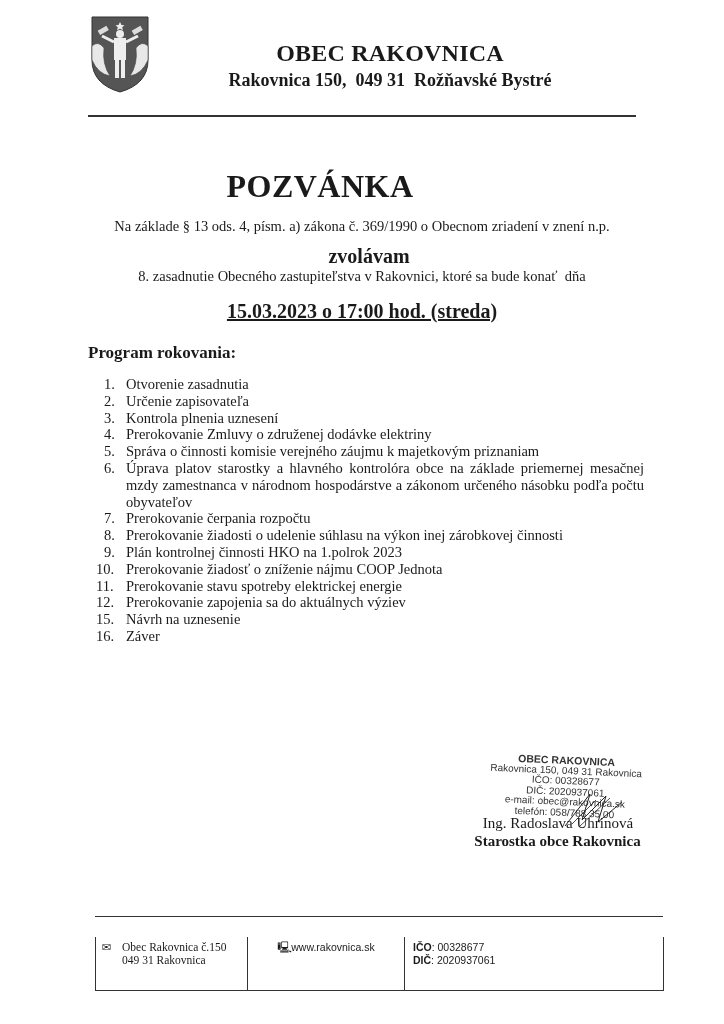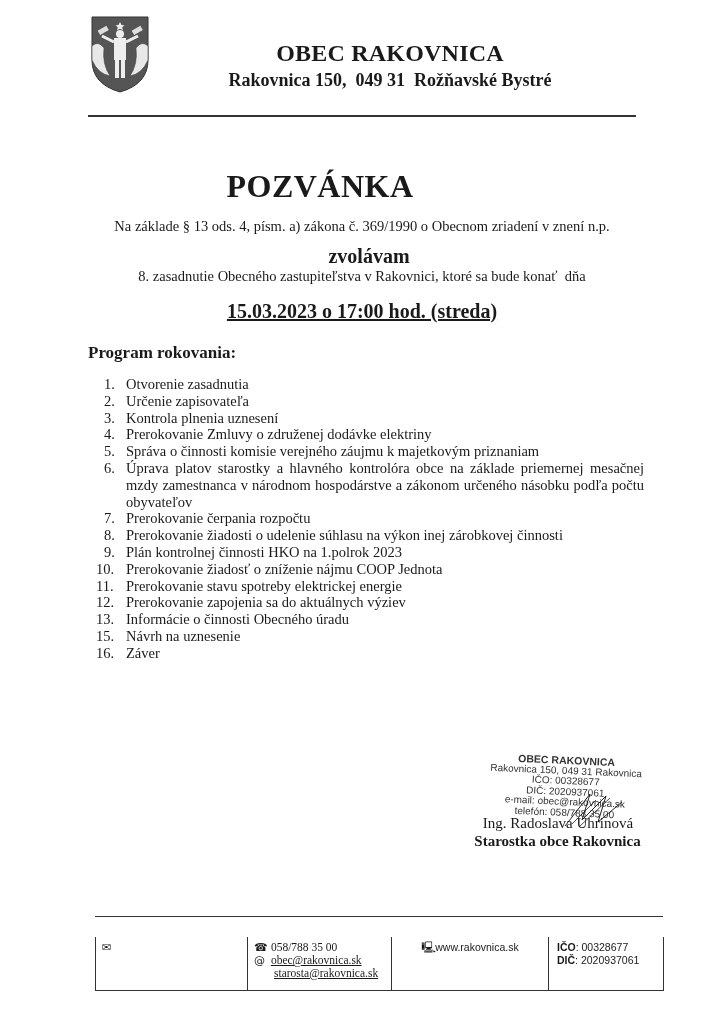--- a/index.html
+++ b/index.html
@@ -109,24 +109,20 @@
     </li>
     <li>
       <span class="num" style="margin-left: -8px; width: 30px;">11.</span>
       <span class="txt">Prerokovanie stavu spotreby elektrickej energie</span>
     </li>
     <li>
       <span class="num" style="margin-left: -8px; width: 30px;">12.</span>
       <span class="txt">Prerokovanie zapojenia sa do aktuálnych výziev</span>
     </li>
     <li>
-      <span class="num" style="margin-left: -8px; width: 30px;">13.</span>
-      <span class="txt">Informácie o činnosti Obecného úradu</span>
-    </li>
-    <li>
       <span class="num" style="margin-left: -8px; width: 30px;">15.</span>
       <span class="txt">Návrh na uznesenie</span>
     </li>
     <li>
       <span class="num" style="margin-left: -8px; width: 30px;">16.</span>
       <span class="txt">Záver</span>
     </li>
   </ol>
 
 <div class="abs stamp">
@@ -143,25 +139,24 @@
     <path d="M12 34 L36 10 M20 36 L50 8" fill="none" stroke="#222" stroke-width="0.8"></path>
   </svg>
 </div>
 <div class="abs sig-name">Ing. Radoslava Uhrinová</div>
 <div class="abs sig-role">Starostka obce Rakovnica</div>
 
 <div class="abs rule-bot"></div>
 <div class="abs footer">
   <div class="fcell c1">
     <span class="ico">✉</span>
-  </div>
-  <div class="fcell c2">
-    <div><span class="ico">☎</span> <span>058/788 35 00</span></div>
-    <div><span class="ico">@</span> <span class="u">obec@rakovnica.sk</span></div>
-    <div style="padding-left:20px"><span class="u">starosta@rakovnica.sk</span></div>
+    <div style="padding-left:6px">
+      <div>Obec Rakovnica č.150</div>
+      <div>049 31 Rakovnica</div>
+    </div>
   </div>
   <div class="fcell c3">
     <span class="ico">🖳</span><span>www.rakovnica.sk</span>
   </div>
   <div class="fcell c4">
     <div><span class="b">IČO</span><span>: 00328677</span></div>
     <div><span class="b">DIČ</span><span>: 2020937061</span></div>
   </div>
 </div>
 

